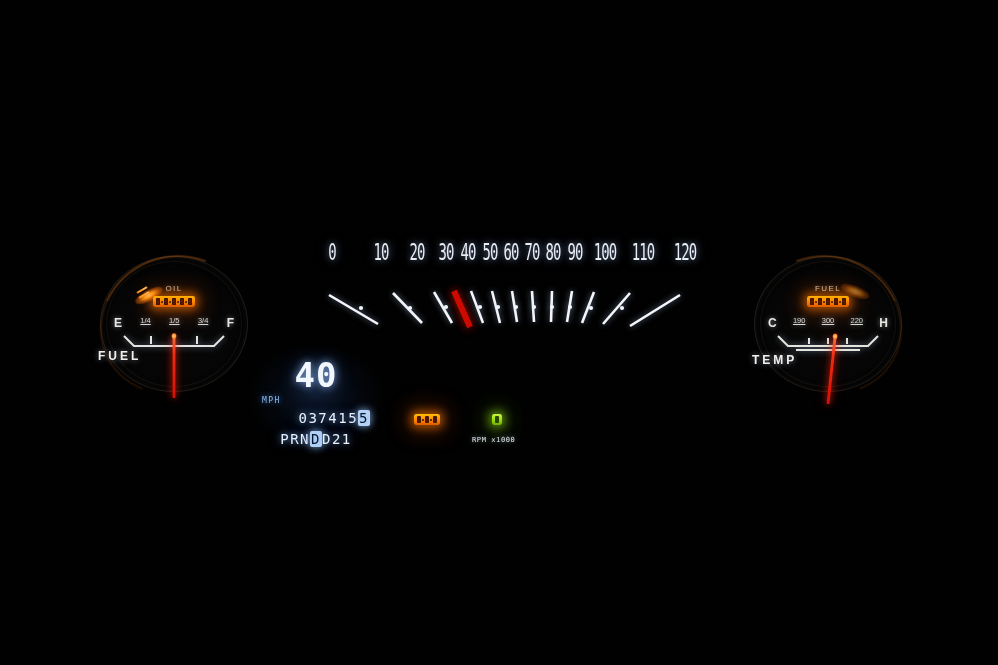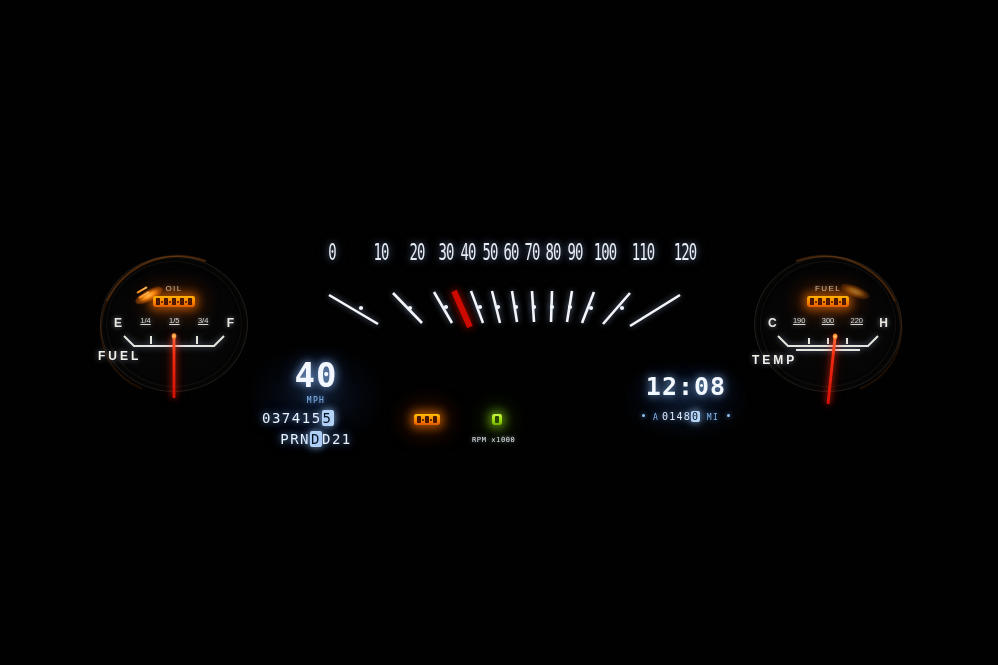--- a/index.html
+++ b/index.html
@@ -334,47 +334,33 @@
       </g>
     </svg>
   </div>
 
   <div class="vfd-panel" style="left:262px; top:358px; width:108px; height:76px;">
     <div class="vfd-glow"></div>
 
     <div style="position:relative; display:flex; justify-content:center;">
       <span class="vfd-big">40</span>
     </div>
-    <div style="position:relative; text-align:center; margin-top:-3px;">
+    <div style="position:relative; margin-top:-3px;">
       <span class="vfd-unit">MPH</span>
     </div>
 
-    <div style="position:relative; text-align:left; margin-top:2px;">
+    <div style="position:relative; text-align:right; margin-top:2px;">
       <span class="vfd-row">037415</span><span class="vfd-row boxdigit">5</span>
     </div>
 
     <div style="position:relative; text-align:center; margin-top:3px;">
       <span class="vfd-row">P</span><span class="vfd-row">R</span><span class="vfd-row">N</span><span class="vfd-row boxdigit">D</span><span class="vfd-row">D</span><span class="vfd-row">2</span><span class="vfd-row">1</span>
     </div>
   </div>
 
-  <div class="vfd-panel" style="left:636px; top:372px; width:100px; height:56px;">
-    <div class="vfd-glow"></div>
-
-    <div style="position:relative; text-align:center;">
-      <span class="clock-plate">12:08</span>
-    </div>
-
-    <div style="position:relative; text-align:center; margin-top:5px; white-space:nowrap;">
-      <span class="tiny-dot"></span>
-      <span class="vfd-unit" style="margin:0 3px;">A</span><span class="vfd-small">0148</span><span class="vfd-small boxdigit">0</span>
-      <span class="vfd-unit" style="margin-left:2px;">MI</span>
-      <span class="tiny-dot" style="margin-left:3px;"></span>
-    </div>
-  </div>
 
   <div class="mini-seg amber" style="left:414px; top:414px;">
     <span class="md"></span>
       <span class="mdot"></span>
     <span class="md"></span>
       <span class="mdot"></span>
     <span class="md"></span>
   </div>
 
   <div class="rpm-label" style="left:472px; top:399px;">RPM x1000</div>

